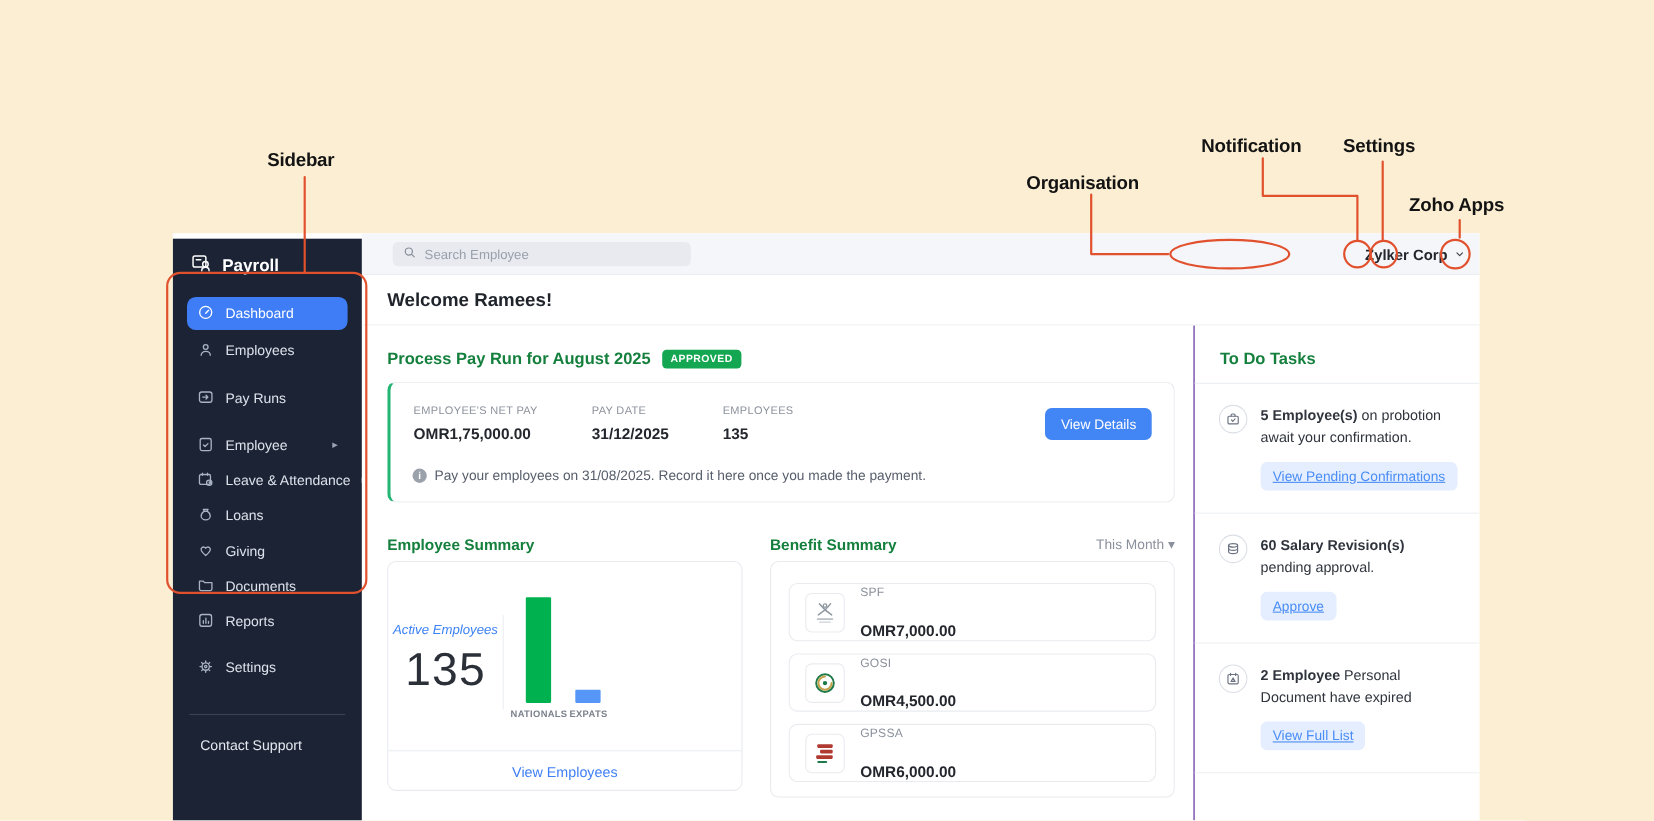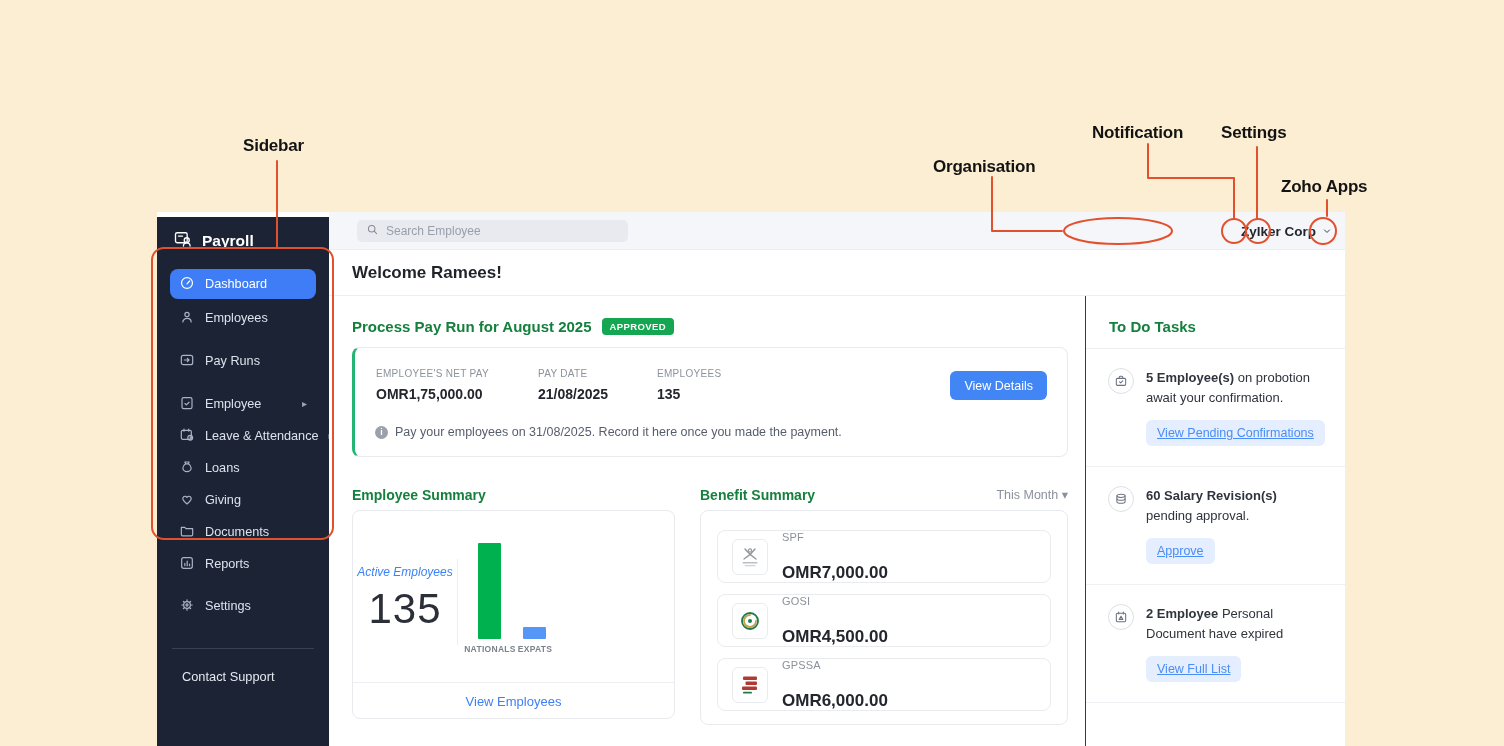--- a/index.html
+++ b/index.html
@@ -69,21 +69,21 @@
   .v-div { position:absolute; left:104px; top:48px; width:1px; height:86px; background:#eceef2; }
   .chart-area { position:absolute; left:105px; top:0; width:218px; height:172px; }
   .bar { position:absolute; bottom:44px; width:23px; border-radius:1px; }
   .bar-label { position:absolute; top:133px; width:56px; text-align:center; font-size:8.5px; color:#7b818c; letter-spacing:.3px; font-weight:700; }
   .emp-foot { height:36px; display:flex; align-items:center; justify-content:center; }
   .link { color:#3e7ff5; font-size:13px; cursor:pointer; text-decoration:none; }
   .ben-card { margin-top:8px; height:215px; border:1px solid #e8eaee; border-radius:8px; background:#fff; padding:19px 16px 0 16px; }
   .ben-row { height:53px; margin-bottom:11px; border:1px solid #e9ebef; border-radius:8px; display:flex; align-items:center; padding-left:14px; }
   .logo-box { width:36px; height:36px; border:1px solid #e9ebef; border-radius:6px; display:flex; align-items:center; justify-content:center; margin-right:14px; background:#fff; }
   .ben-name { font-size:11px; color:#8b919c; letter-spacing:.2px; }
-  .ben-value { margin-top:20px; font-size:17px; font-weight:700; color:#23262d; }
+  .ben-value { margin-top:20px; font-size:14px; font-weight:700; color:#23262d; }
 
   
   .todo-head { padding:22px 0 12px 23px; border-bottom:1px solid #eceef2; }
   .task { padding:19px 20px 20px 22px; border-bottom:1px solid #eef0f3; }
   .task-row { display:flex; gap:12px; }
   .task-ico { width:26px; height:26px; flex:none; border:1px solid #dcdfe5; border-radius:50%; color:#6b7280; display:flex; align-items:center; justify-content:center; }
   .task-text { font-size:13px; line-height:20px; color:#2f343d; width:178px; }
   .task-text b { font-weight:700; }
   .task-btn { margin:12px 0 0 38px; display:inline-block; background:#e4eefe; color:#4a8df6; font-size:12.5px; padding:6px 11px; border-radius:6px; border:none; cursor:pointer; font-family:inherit;text-decoration:underline; }
 </style>
@@ -215,21 +215,21 @@
       </div>
 
       <div class="payrun-card">
         <div class="fields">
           <div class="field f1">
             <div class="f-label">EMPLOYEE'S NET PAY</div>
             <div class="f-value">OMR1,75,000.00</div>
           </div>
           <div class="field f2">
             <div class="f-label">PAY DATE</div>
-            <div class="f-value">21/08/2025</div>
+            <div class="f-value">31/12/2025</div>
           </div>
           <div class="field">
             <div class="f-label">EMPLOYEES</div>
             <div class="f-value">135</div>
           </div>
         </div>
         <button class="view-details">View Details</button>
         <div class="note">
           <span class="info-dot">i</span>
           <span>Pay your employees on 31/08/2025. Record it here once you made the payment.</span>

